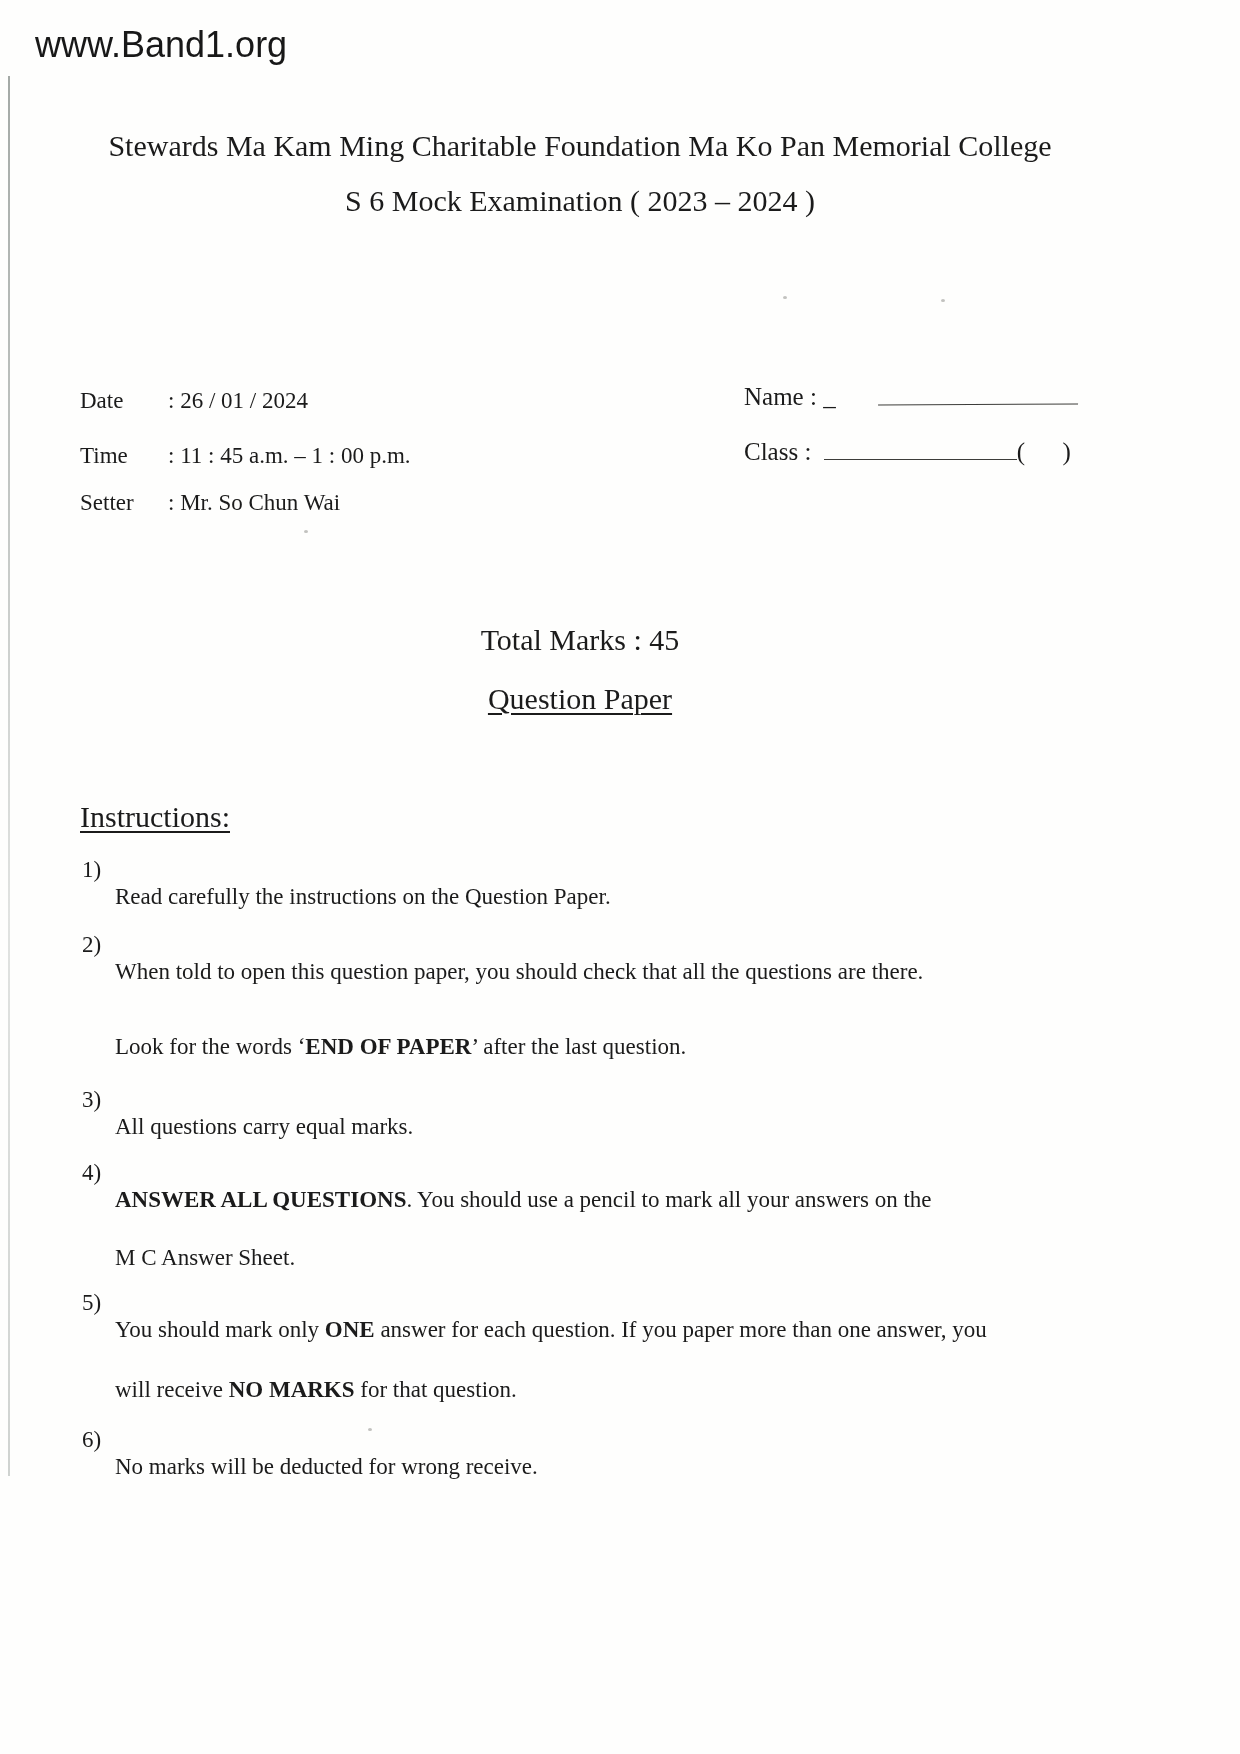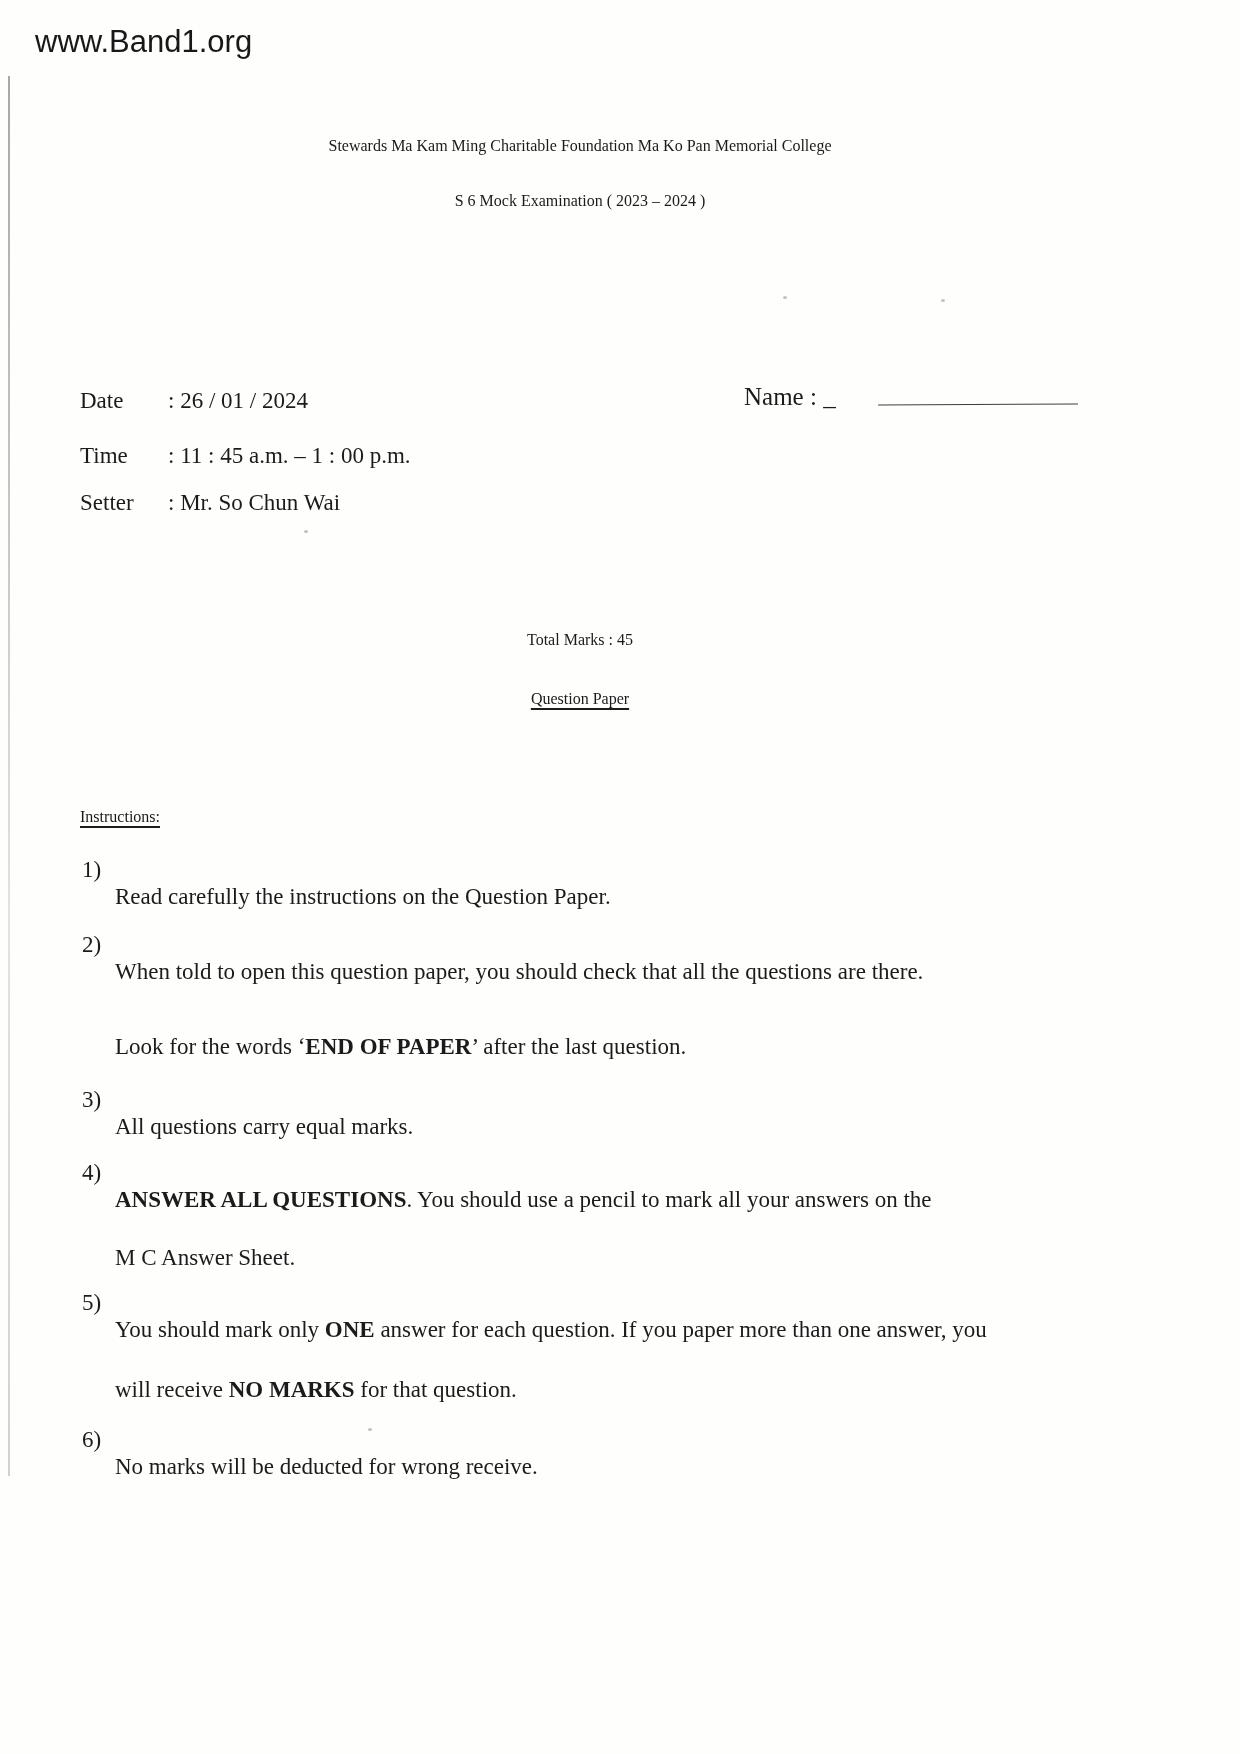--- a/index.html
+++ b/index.html
@@ -9,37 +9,37 @@
     height: 1754px;
     background: #fefefd;
     overflow: hidden;
     font-family: "Liberation Serif", "DejaVu Serif", serif;
     color: #1b1b1b;
   }
   .watermark {
     position: absolute;
     left: 35px; top: 24px;
     font-family: "Liberation Sans", "DejaVu Sans", sans-serif;
-    font-size: 31px;
+    font-size: 36px;
     color: #181818;
   }
   .scan-line {
     position: absolute;
     left: 8px; top: 76px;
     width: 2px; height: 1400px;
     background: linear-gradient(to bottom, rgba(90,100,95,0.55), rgba(120,130,125,0.22) 60%, rgba(120,130,125,0.35));
   }
   .speck {
     position: absolute;
     width: 4px; height: 3px;
     background: #9a9a96;
     border-radius: 50%;
     opacity: 0.6;
   }
-  .line { position: absolute; font-size: 16px; line-height: 30px; white-space: nowrap; }
+  .line { position: absolute; font-size: 30px; line-height: 30px; white-space: nowrap; }
   .centered { left: 80px; width: 1000px; text-align: center; white-space: normal; }
   .u { text-decoration: underline; text-underline-offset: 4px; text-decoration-thickness: 1.5px; }
   .b { font-weight: bold; }
   .lbl { position: absolute; left: 0; }
   .val { position: absolute; left: 88px; }
   .inforow { position: absolute; left: 80px; font-size: 23px; line-height: 30px; white-space: nowrap; }
   .field { position: absolute; left: 744px; font-size: 25px; line-height: 30px; white-space: nowrap; }
   .blank {
     display: inline-block;
     border-bottom: 1.6px solid #3d3d3a;
@@ -78,20 +78,24 @@
   </div>
   <div class="inforow" style="top:488px;">
     <span class="lbl">Setter</span>
     <span class="val">: Mr. So Chun Wai</span>
   </div>
 
   <div class="field" style="top:382px;">
     <span>Name :</span>
     <span class="usc">_</span><span class="blank name-blank"></span>
   </div>
+  <div class="field" style="top:437px;">
+    <span>Class :</span>
+    <span class="blank class-blank"></span><span style="white-space:pre;">(      )</span>
+  </div>
 
   <div class="line centered" style="top:625px;">Total Marks : 45</div>
   <div class="line centered" style="top:684px;"><span class="u">Question Paper</span></div>
 
   <div class="line" style="left:80px; top:802px;"><span class="u">Instructions:</span></div>
 
   <div class="item" style="top:855px;">
     <span class="num">1)</span>
     <span class="itxt">Read carefully the instructions on the Question Paper.</span>
   </div>

